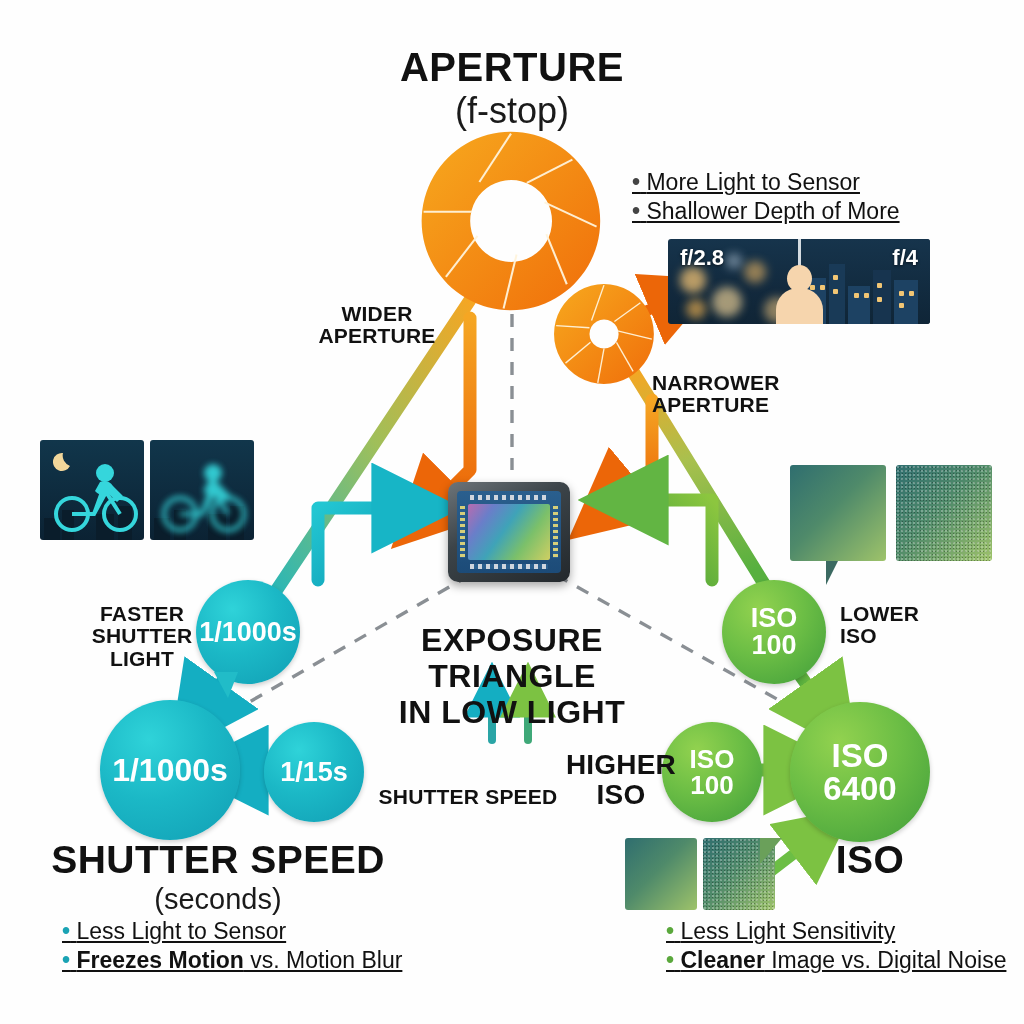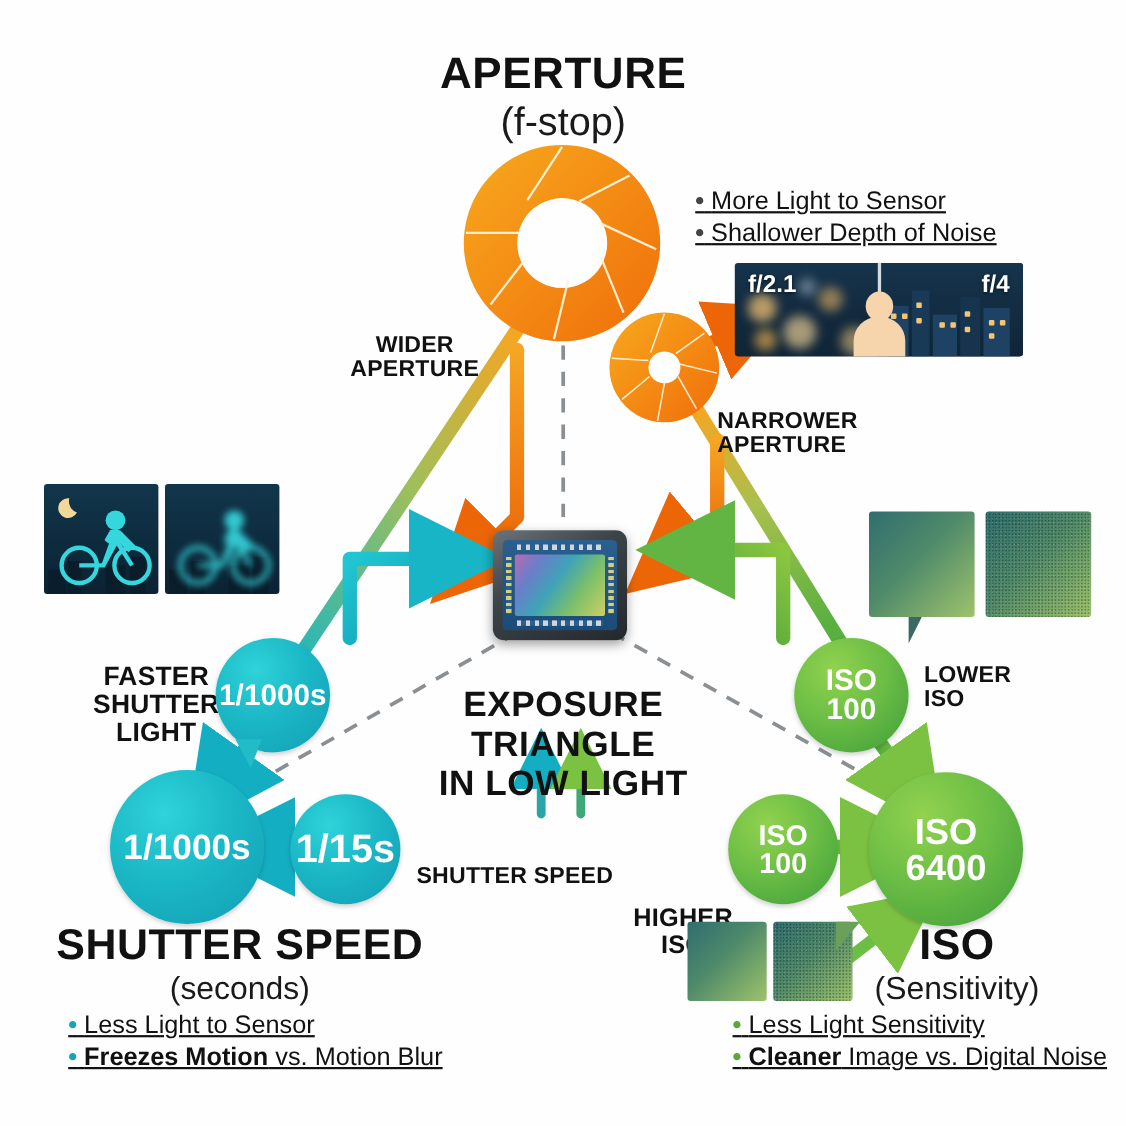--- a/index.html
+++ b/index.html
@@ -191,21 +191,21 @@
         <path d="M44 97 L50 64"></path>
         <path d="M13 78 L37 58"></path>
       <path d="M4 42 L36 44"></path>
     </g>
   </svg>
 
   <div class="abs bullets" style="left:632px;top:168px;width:330px;font-size:23px;">
     <div><span class="b-dot" style="color:#444;">•</span>
       <span>More Light to Sensor</span></div>
     <div><span class="b-dot" style="color:#444;">•</span>
-      <span>Shallower Depth of Noise</span></div>
+      <span>Shallower Depth of More</span></div>
   </div>
 
   <div class="panel fstop-img" style="left:668px;top:239px;width:262px;height:85px;">
 
     <div class="bokeh" style="left:12px;top:28px;width:26px;height:26px;background:#f0c173;opacity:.75;"></div>
     <div class="bokeh" style="left:44px;top:48px;width:30px;height:30px;background:#f5d79a;opacity:.65;"></div>
     <div class="bokeh" style="left:76px;top:22px;width:22px;height:22px;background:#e8b463;opacity:.6;"></div>
     <div class="bokeh" style="left:18px;top:60px;width:20px;height:20px;background:#e2a94f;opacity:.7;"></div>
     <div class="bokeh" style="left:96px;top:58px;width:26px;height:26px;background:#f2c880;opacity:.55;"></div>
     <div class="bokeh" style="left:58px;top:14px;width:16px;height:16px;background:#cfe0ef;opacity:.45;"></div>
@@ -227,21 +227,21 @@
     <div class="winlight" style="left:209px;top:58px;width:5px;height:5px;"></div>
     <div class="winlight" style="left:231px;top:52px;width:5px;height:5px;"></div>
     <div class="winlight" style="left:241px;top:52px;width:5px;height:5px;"></div>
     <div class="winlight" style="left:231px;top:64px;width:5px;height:5px;"></div>
 
     <div style="position:absolute;left:130px;top:0;width:3px;height:32px;background:#e9eef2;opacity:.9;"></div>
     <div style="position:absolute;left:106px;top:26px;width:50px;height:59px;">
       <div style="position:absolute;left:13px;top:0;width:25px;height:27px;border-radius:50%;background:#f6d5ad;"></div>
       <div style="position:absolute;left:2px;top:23px;width:47px;height:40px;border-radius:22px 22px 4px 4px;background:#f6d5ad;"></div>
     </div>
-    <div class="fstop-label" style="left:12px;top:6px;">f/2.1</div>
+    <div class="fstop-label" style="left:12px;top:6px;">f/2.8</div>
     <div class="fstop-label" style="right:12px;top:6px;">f/4</div>
   </div>
 
   <div class="abs lbl" style="left:282px;top:303px;width:190px;font-size:21px;">
     <div>WIDER</div>
     <div>APERTURE</div>
   </div>
 
   <div class="abs lbl" style="left:652px;top:372px;width:200px;font-size:21px;text-align:left;">
     <div>NARROWER</div>
@@ -303,36 +303,36 @@
     <div style="position:absolute;right:12px;top:24px;width:5px;bottom:24px;background:repeating-linear-gradient(180deg,#d6cf7a 0 3px,#2a5f8e 3px 6px);"></div>
     <div style="position:absolute;left:22px;top:13px;right:22px;height:5px;background:repeating-linear-gradient(90deg,#cfd6de 0 4px,#2a5f8e 4px 8px);"></div>
     <div style="position:absolute;left:22px;bottom:13px;right:22px;height:5px;background:repeating-linear-gradient(90deg,#cfd6de 0 4px,#2a5f8e 4px 8px);"></div>
   </div>
 
   <div class="abs hd-title" style="left:337px;top:623px;width:350px;font-size:32px;line-height:1.12;">
     <div>EXPOSURE TRIANGLE</div>
     <div>IN LOW LIGHT</div>
   </div>
 
-  <div class="abs lbl" style="left:62px;top:603px;width:160px;font-size:24px;">
+  <div class="abs lbl" style="left:62px;top:603px;width:160px;font-size:21px;">
     <div>FASTER</div>
     <div>SHUTTER</div>
     <div>LIGHT</div>
   </div>
 
   <div class="circ cy abs" style="left:196px;top:580px;width:104px;height:104px;font-size:27px;">
     <span>1/1000s</span>
   </div>
   <div class="tail" style="left:214px;top:672px;border-left:14px solid transparent;border-right:10px solid transparent;border-top:26px solid #21bcc8;"></div>
 
   <div class="circ cy abs" style="left:100px;top:700px;width:140px;height:140px;font-size:32px;">
     <span>1/1000s</span>
   </div>
 
-  <div class="circ cy abs" style="left:264px;top:722px;width:100px;height:100px;font-size:36px;">
+  <div class="circ cy abs" style="left:264px;top:722px;width:100px;height:100px;font-size:27px;">
     <span>1/15s</span>
   </div>
 
   <div class="abs lbl" style="left:355px;top:786px;width:226px;font-size:21px;">
     <div>SHUTTER SPEED</div>
   </div>
 
   <div class="abs hd-title" style="left:18px;top:840px;width:400px;font-size:39px;">SHUTTER SPEED</div>
   <div class="abs hd-sub" style="left:18px;top:885px;width:400px;font-size:29px;">(seconds)</div>
 
@@ -362,33 +362,32 @@
   <div class="circ gr abs" style="left:662px;top:722px;width:100px;height:100px;font-size:26px;flex-direction:column;">
     <span>ISO</span>
     <span>100</span>
   </div>
 
   <div class="circ gr abs" style="left:790px;top:702px;width:140px;height:140px;font-size:33px;flex-direction:column;">
     <span>ISO</span>
     <span>6400</span>
   </div>
 
-  <div class="abs lbl" style="left:556px;top:822px;width:130px;font-size:23px;">
+  <div class="abs lbl" style="left:556px;top:750px;width:130px;font-size:28px;">
     <div>HIGHER</div>
     <div>ISO</div>
   </div>
 
   <div class="panel noise-clean" style="left:625px;top:838px;width:72px;height:72px;"></div>
   <div class="panel noise-grain" style="left:703px;top:838px;width:72px;height:72px;">
     <div class="grain-ov"></div>
   </div>
   <div class="tail" style="left:760px;top:838px;border-left:22px solid #6aa05a;border-right:0 solid transparent;border-bottom:26px solid transparent;"></div>
 
   <div class="abs hd-title" style="left:740px;top:840px;width:260px;font-size:39px;">ISO</div>
-  <div class="abs hd-sub" style="left:740px;top:885px;width:260px;font-size:29px;">(Sensitivity)</div>
 
   <div class="abs bullets" style="left:666px;top:917px;width:400px;font-size:23px;">
     <div><span class="b-dot" style="color:#5aa83c;">•</span>
       <span>Less Light Sensitivity</span></div>
     <div><span class="b-dot" style="color:#5aa83c;">•</span>
       <span class="bold">Cleaner</span><span> Image vs. Digital Noise</span></div>
   </div>
 
 </div>
 

